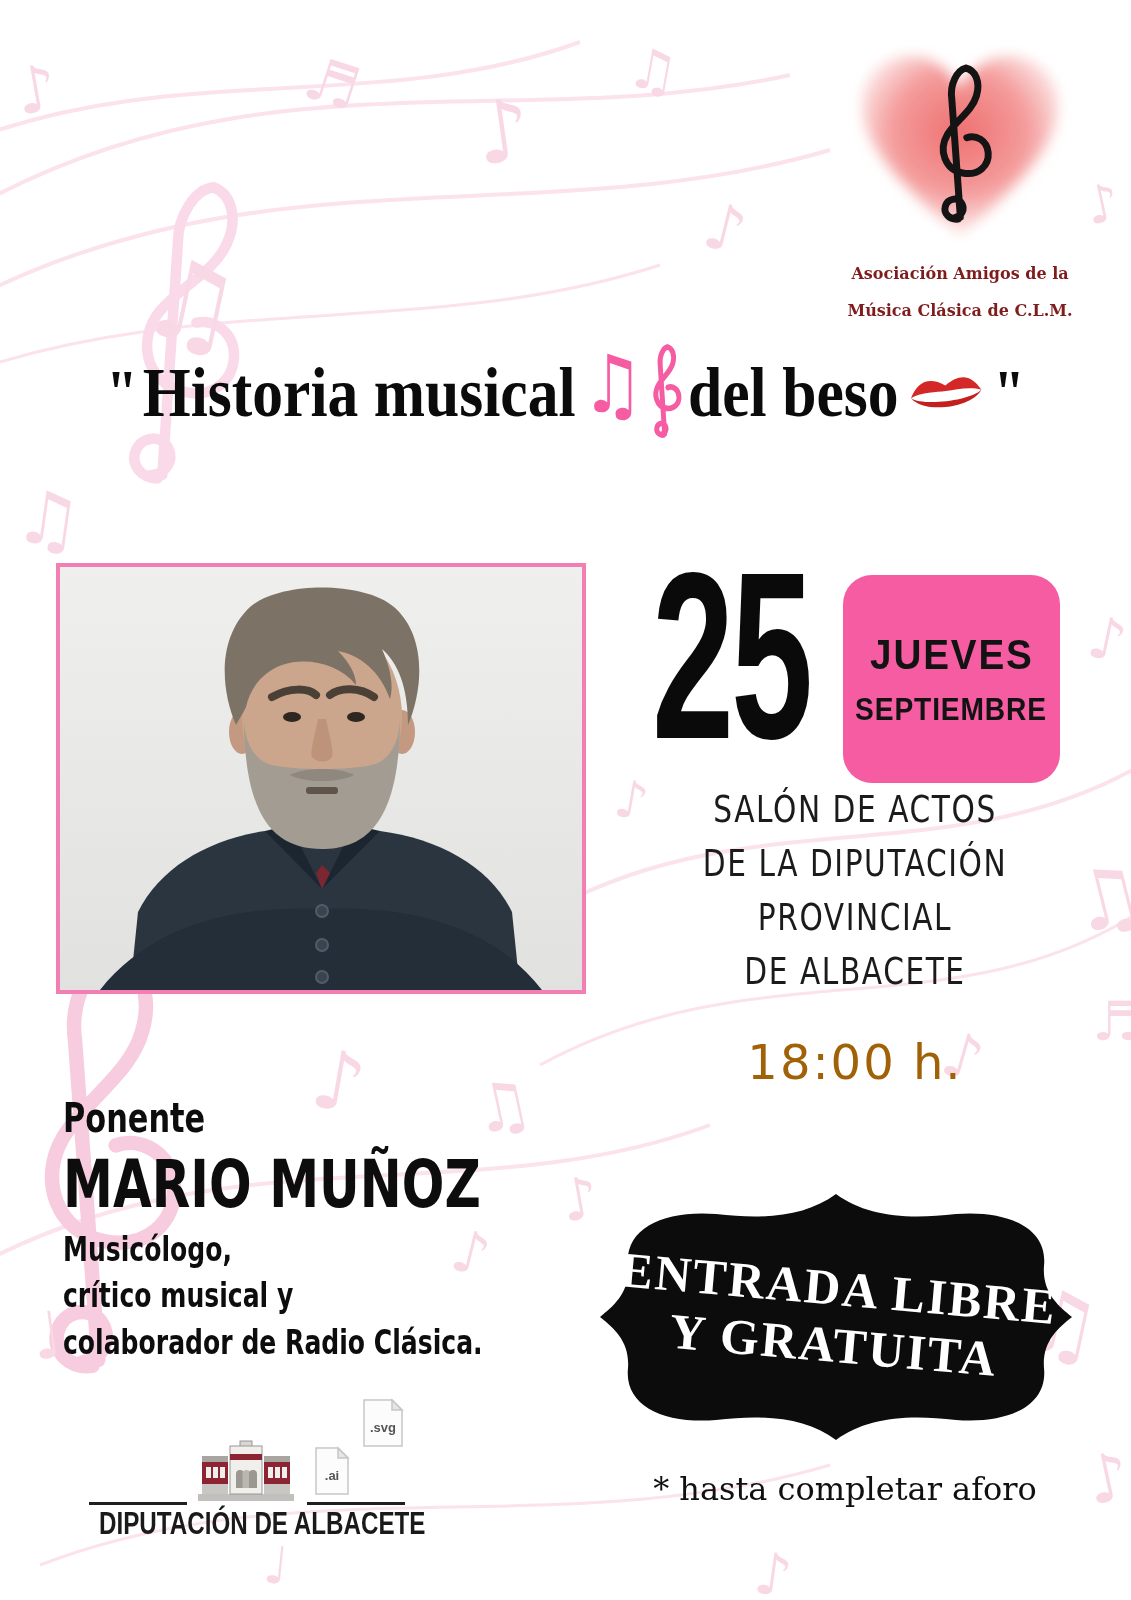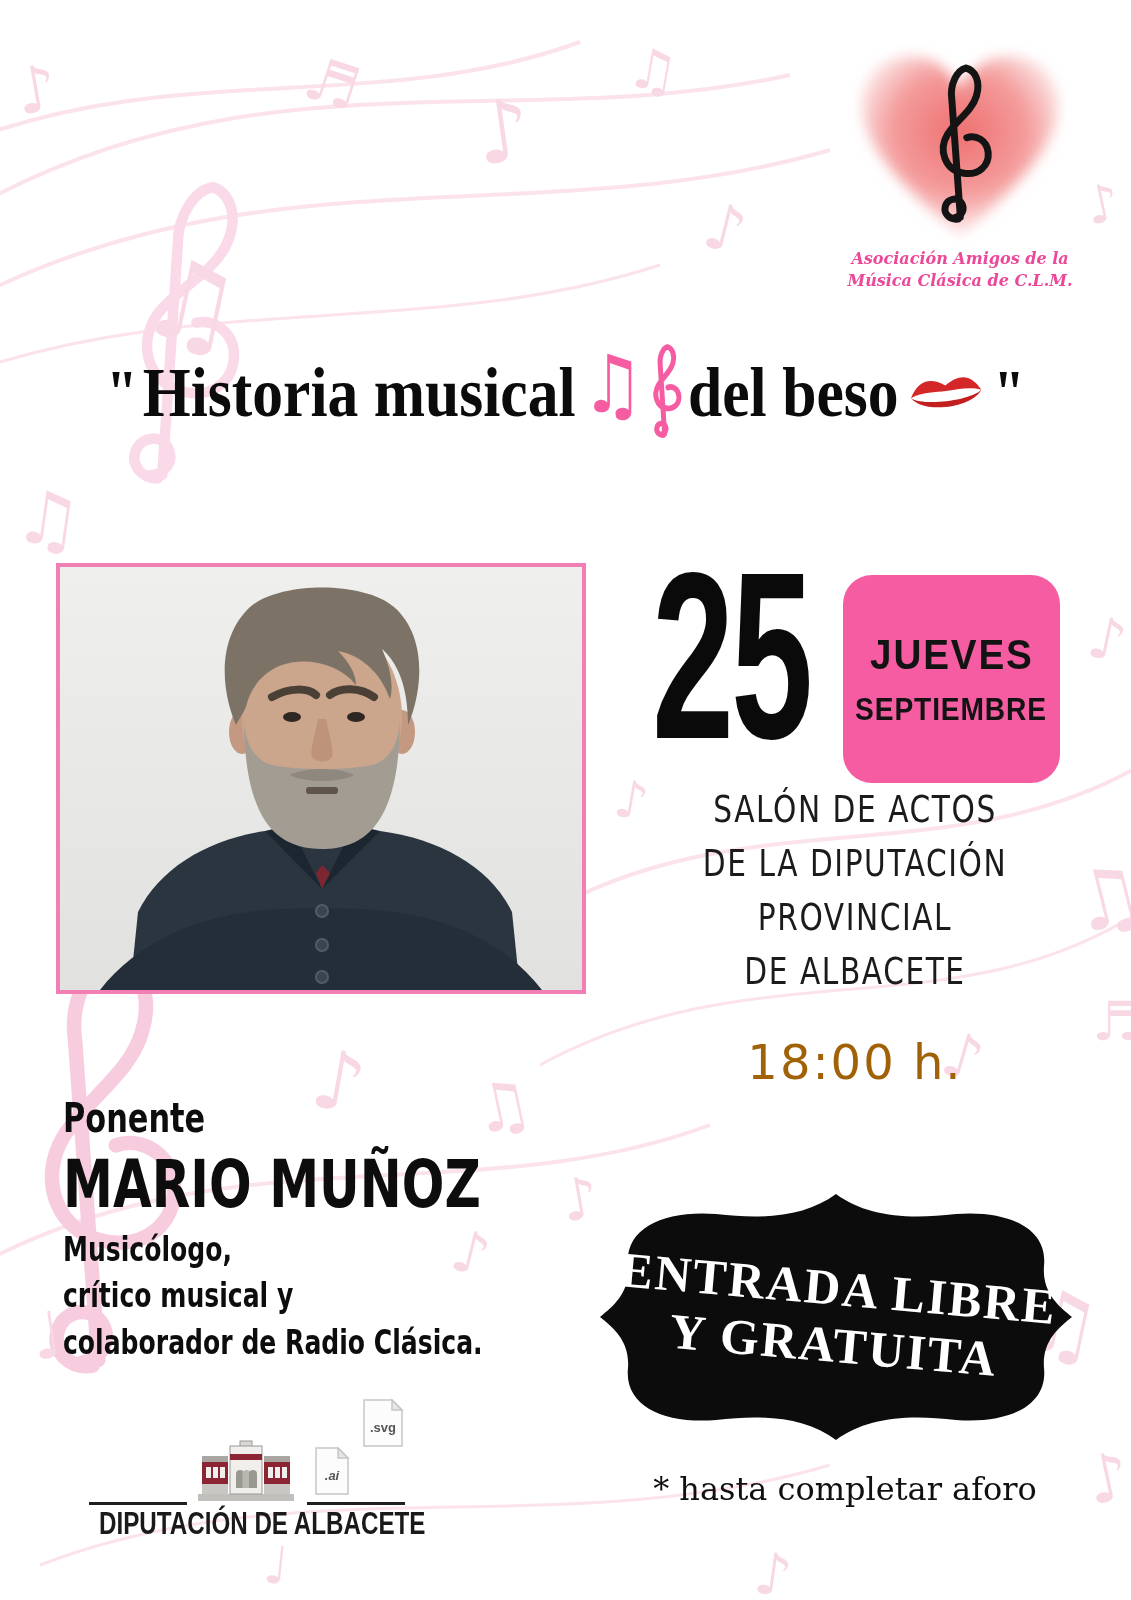--- a/index.html
+++ b/index.html
@@ -9,22 +9,22 @@
   .bg{position:absolute;left:0;top:0;z-index:0;}
 
   
   .conferencia{left:75px;top:116px;width:620px;text-align:center;
     font-family:"DejaVu Serif",serif;font-style:italic;font-weight:bold;
     font-size:104px;line-height:1.1;color:#F766A7;letter-spacing:-3px;}
 
   
   .assoc{left:835px;top:44px;width:250px;text-align:center;}
   .assoc svg{display:block;margin:0 auto;}
-  .assoc-line{display:block;font-family:"DejaVu Serif",serif;font-style:italic;font-weight:bold;
-    font-size:16px;line-height:1.35;color:#ec4899;}
+  .assoc-line{display:block;font-family:"DejaVu Serif",serif;font-weight:bold;
+    font-size:16px;line-height:1.35;color:#7f1d1d;margin-top:15px;}
 
   
   .main-title{left:30px;top:346px;width:1071px;display:flex;justify-content:center;align-items:center;gap:6px;
     font-family:"Liberation Serif",serif;font-weight:bold;font-size:70px;color:#0B0B0B;
     transform:scaleX(.88);transform-origin:center;white-space:nowrap;}
   .q{font-size:64px;}
   .note-glyph{font-family:"DejaVu Sans",sans-serif;color:#F55CA2;font-size:80px;line-height:1;margin-top:-16px;}
   .title-clef{margin-top:-6px;}
   .lips{margin:0 2px;transform:rotate(-6deg);}
 
@@ -64,21 +64,21 @@
   .badge-line{font-size:50px;line-height:1.1;}
 
   .capacity{left:610px;top:1470px;width:470px;text-align:center;
     font-family:"DejaVu Serif",serif;font-size:32px;color:#101010;}
 
   
   .rule{position:absolute;z-index:2;height:3px;background:#1F1F1F;}
   .rule-left{left:89px;top:1502px;width:98px;}
   .rule-right{left:307px;top:1502px;width:98px;}
   .building{left:196px;top:1440px;}
-  .file-ai{left:314px;top:1446px;font-style:italic;}
+  .file-ai{left:314px;top:1446px;}
   .file-svg{left:362px;top:1398px;}
   .org{left:57px;top:1506px;width:382px;text-align:center;font-family:"Liberation Sans",sans-serif;
     font-weight:bold;font-size:31px;color:#1A1A1A;transform:scaleX(.78);transform-origin:center top;white-space:nowrap;}
 </style>
 </head>
 <body>
 
 <div class="poster">
 
   <svg class="bg" width="1131" height="1600" viewBox="0 0 1131 1600">

